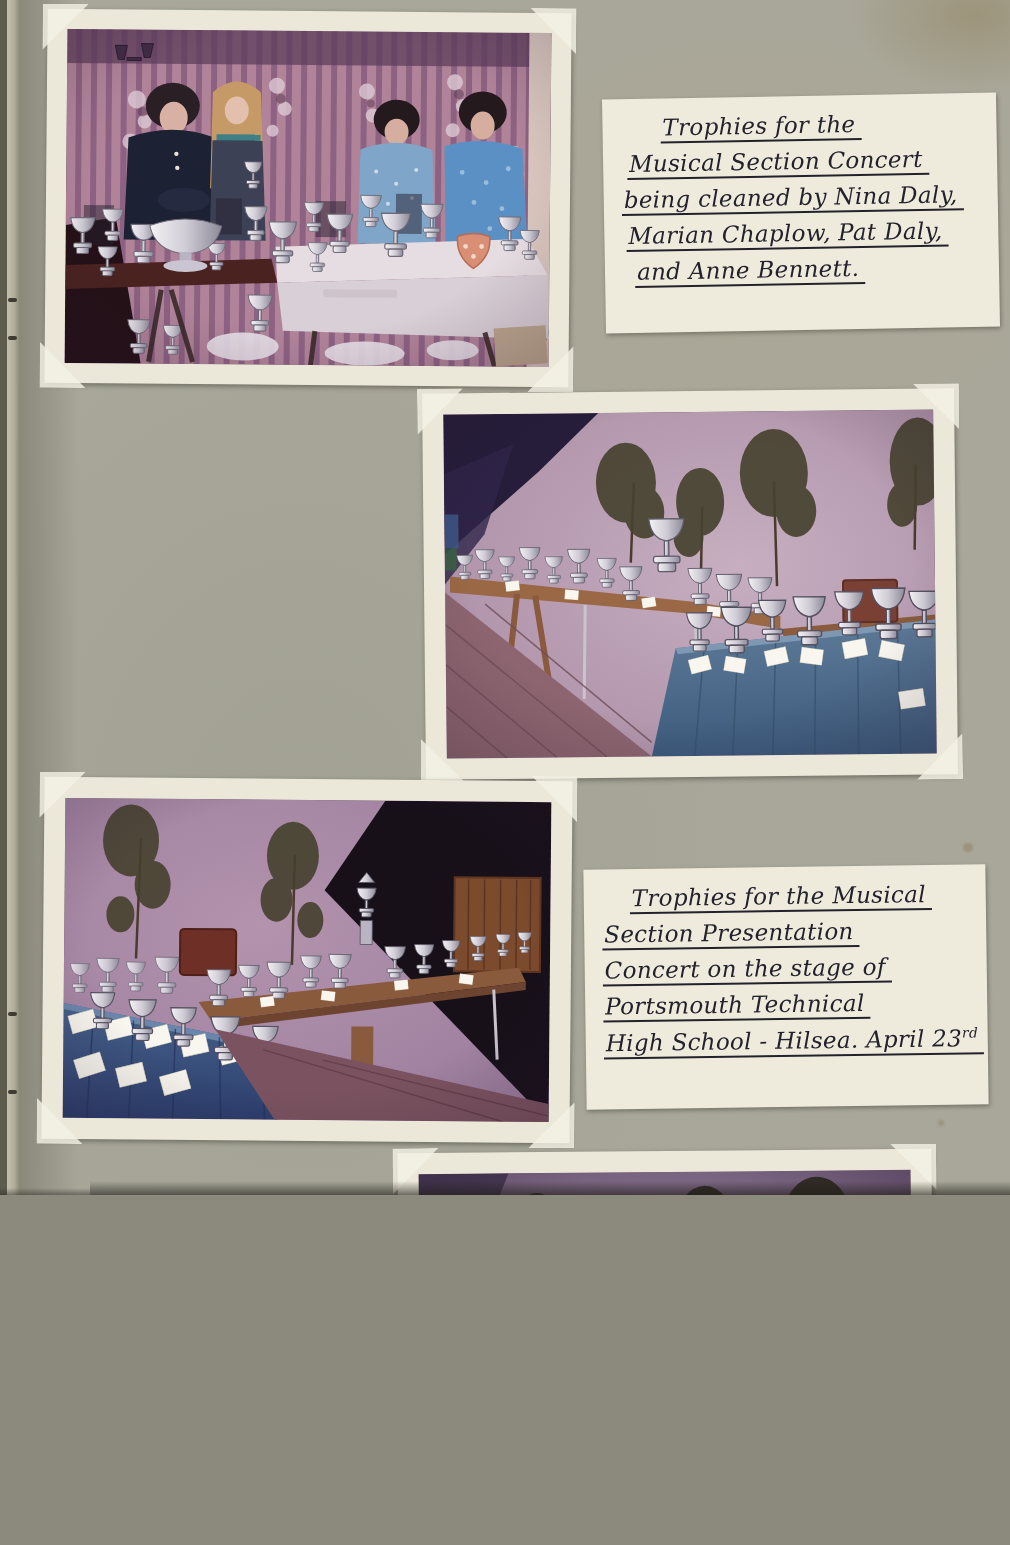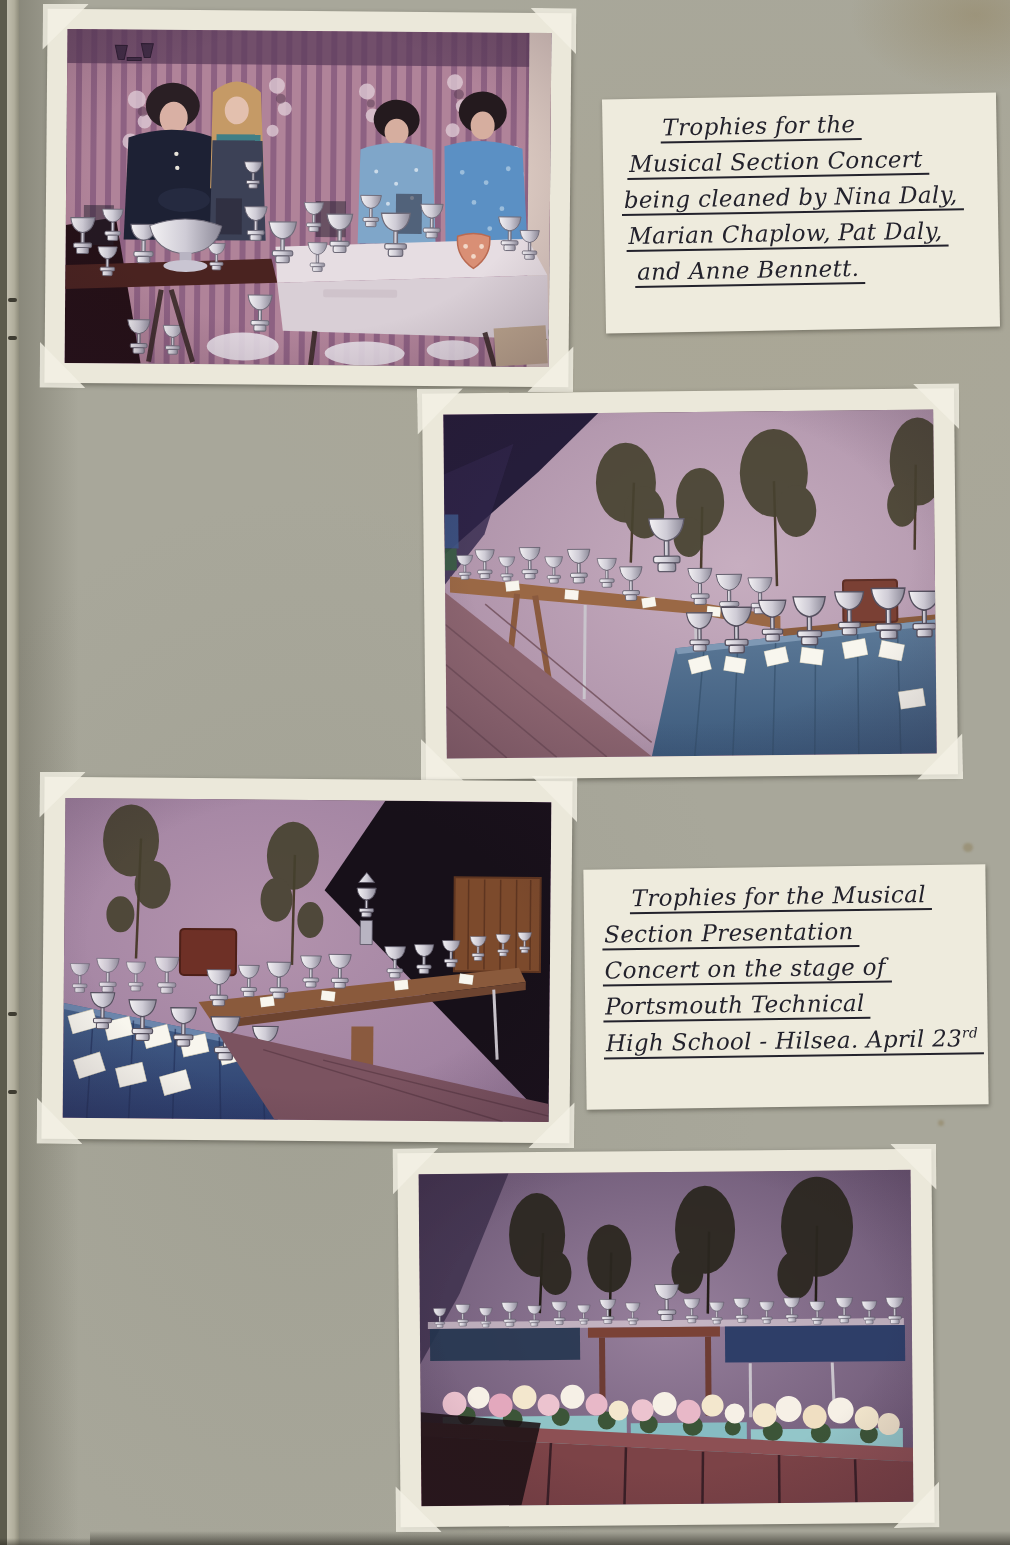--- a/index.html
+++ b/index.html
@@ -1,17 +1,17 @@
 <!DOCTYPE html>
 <html><head>
 <meta charset="utf-8">
 <style>
   html,body{margin:0;padding:0;background:#8b8a7c;}
   #album-page{
-    position:relative; width:1010px; height:1545px; overflow:hidden;
+    position:relative; width:1010px; height:1195px; overflow:hidden;
     background:
       radial-gradient(900px 600px at 75% 20%, rgba(176,166,138,.25), rgba(0,0,0,0) 60%),
       radial-gradient(700px 900px at 30% 70%, rgba(150,150,136,.35), rgba(0,0,0,0) 65%),
       #a8a79a;
     font-family:"DejaVu Serif", serif;
   }
   
   .page-edge{position:absolute;left:0;top:0;bottom:0;width:7px;background:#5d5c4d;}
   .binding-strip{position:absolute;left:7px;top:0;bottom:0;width:12px;
     background:linear-gradient(to right,#c2bfae,#b0ad9b 60%,#8f8d7c);}

